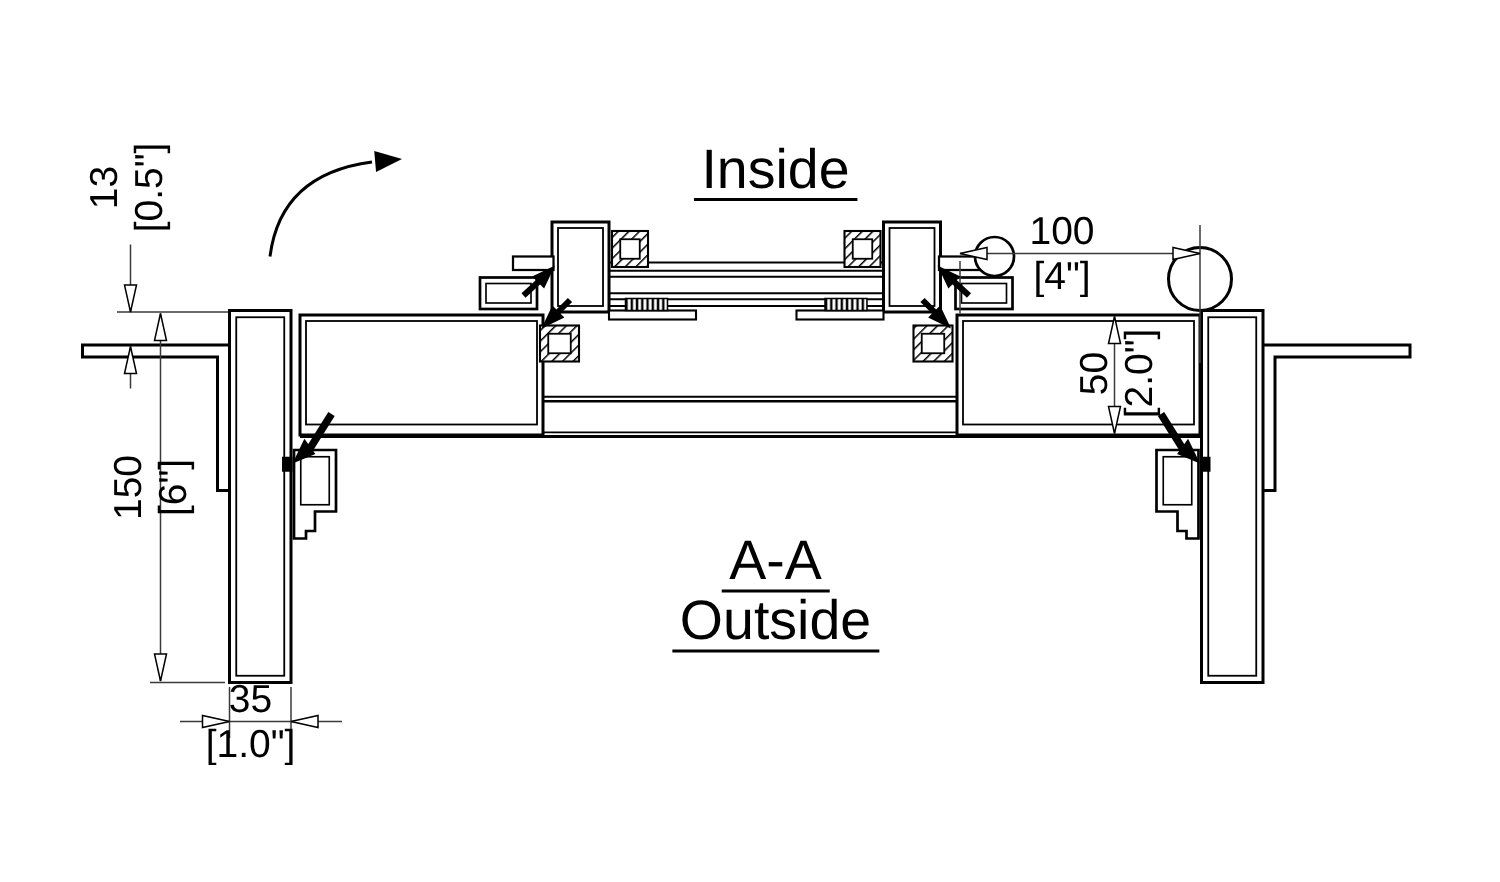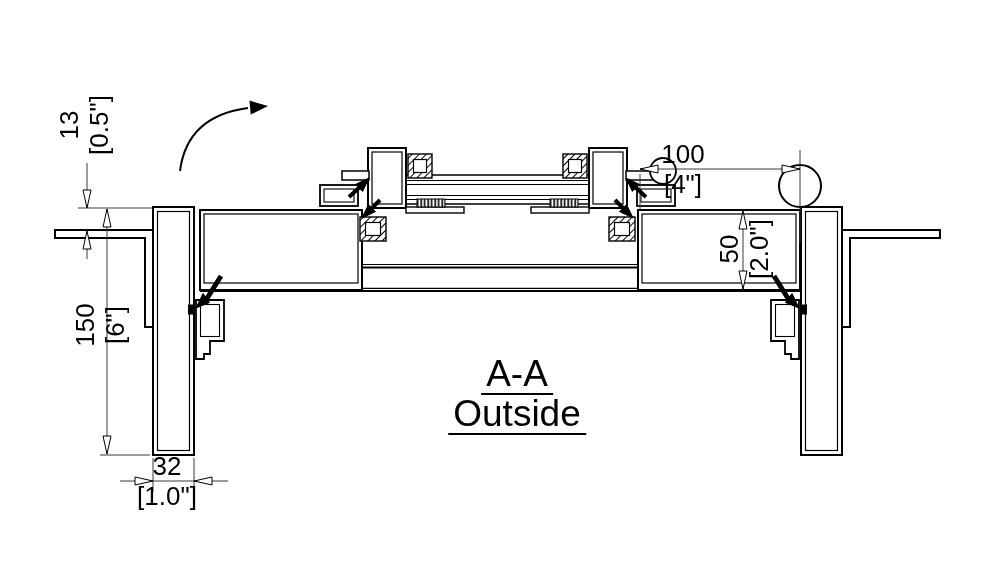--- a/index.html
+++ b/index.html
@@ -172,39 +172,40 @@
       <polygon points="799,308 785.5,302.5 792,293.5"></polygon>
       <rect x="800.5" y="305" width="6" height="9"></rect>
     </g>
 
     <g>
       <path d="M180,171 Q187,116 248,108" fill="none" stroke="#000" stroke-width="2"></path>
       <polygon points="268,106 250.7,114.6 249.5,100.6" fill="#000"></polygon>
     </g>
   </svg>
 
+  <div class="lbl" style="left:517px;top:114px">Inside</div>
   <div class="lbl" style="left:517px;top:415px">Outside</div>
   <div class="lbl" style="left:517px;top:375px">A-A</div>
 
   <div class="dim v" style="left:84px;top:125px">
     <div>13</div>
     <div>[0.5"]</div>
   </div>
 
   <div class="dim v" style="left:100px;top:325px">
     <div>150</div>
     <div>[6"]</div>
   </div>
 
   <div class="dim" style="left:167px;top:481px">
-    <div>32</div>
+    <div>35</div>
     <div>[1.0"]</div>
   </div>
 
-  <div class="dim" style="left:683px;top:169px">
+  <div class="dim" style="left:708px;top:169px">
     <div>100</div>
     <div>[4"]</div>
   </div>
 
   <div class="dim v" style="left:744px;top:249px">
     <div>50</div>
     <div>[2.0"]</div>
   </div>
 
 </div>

